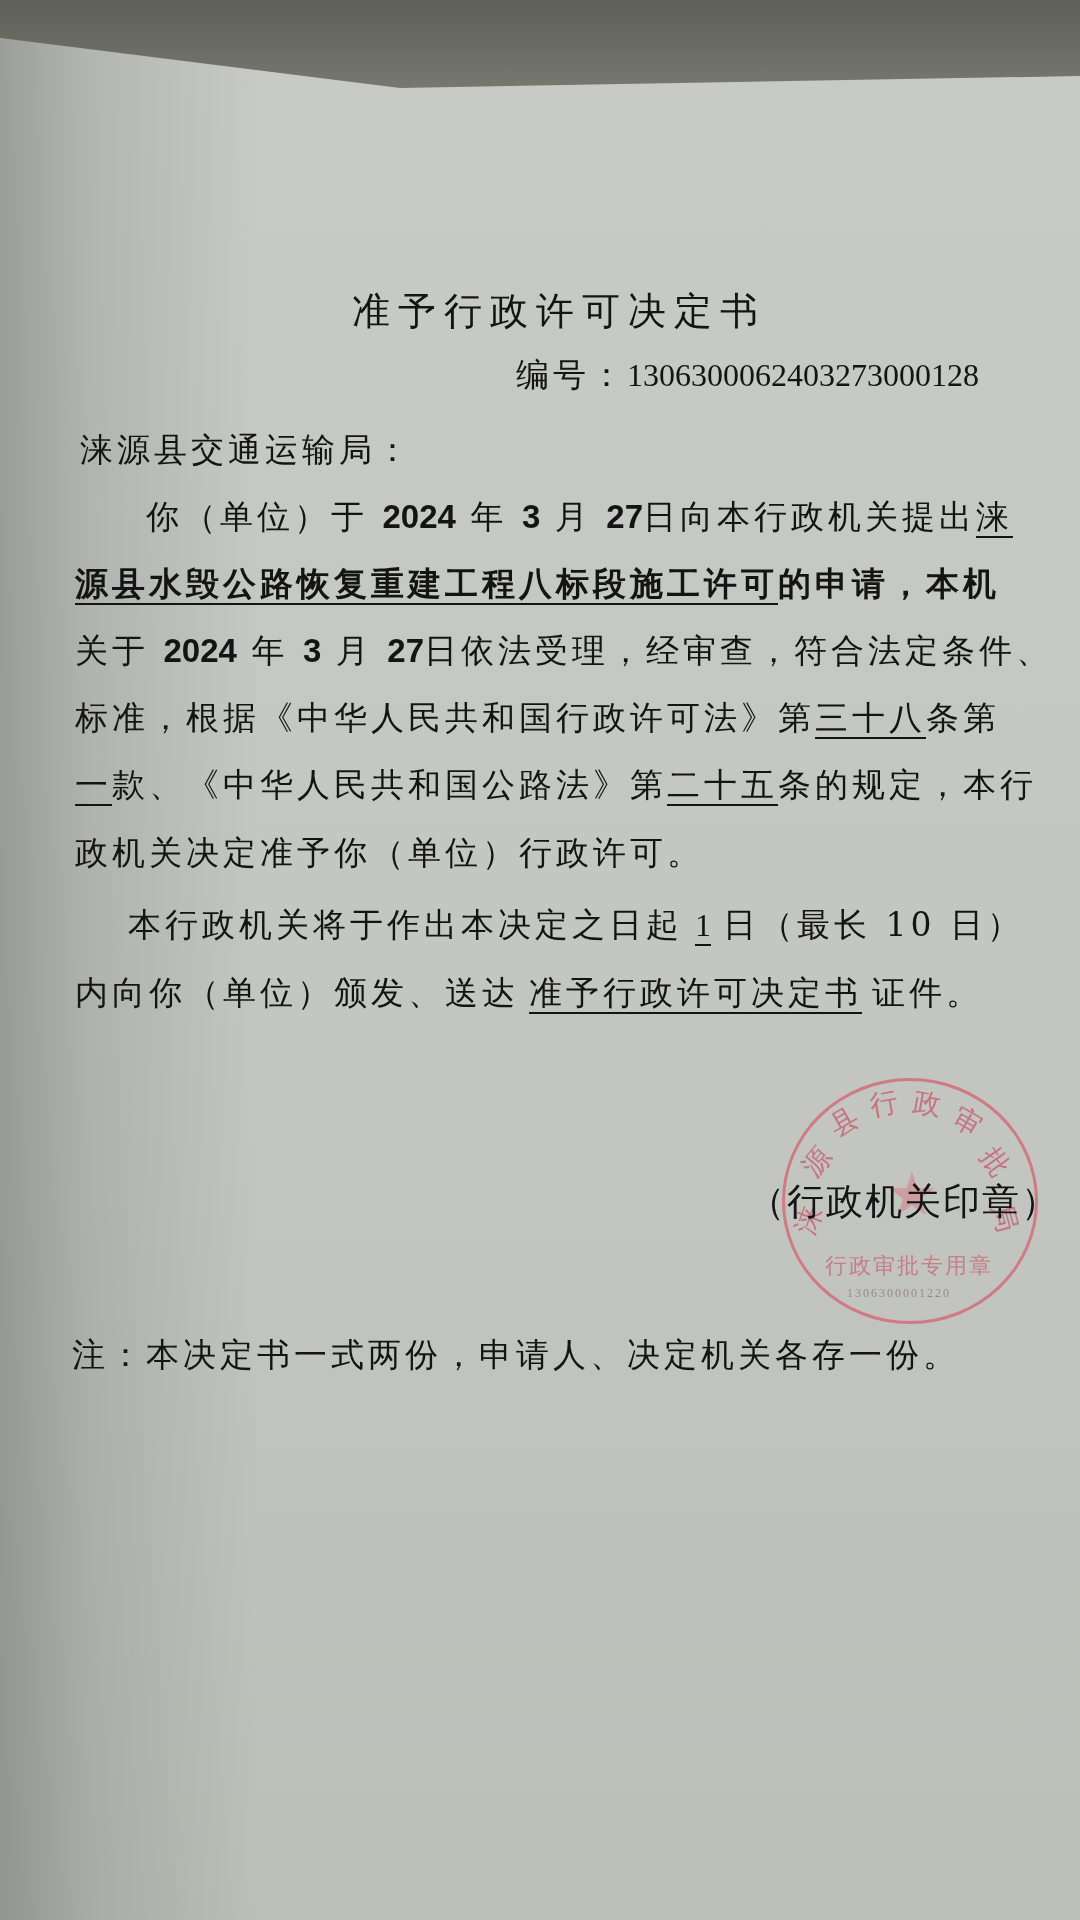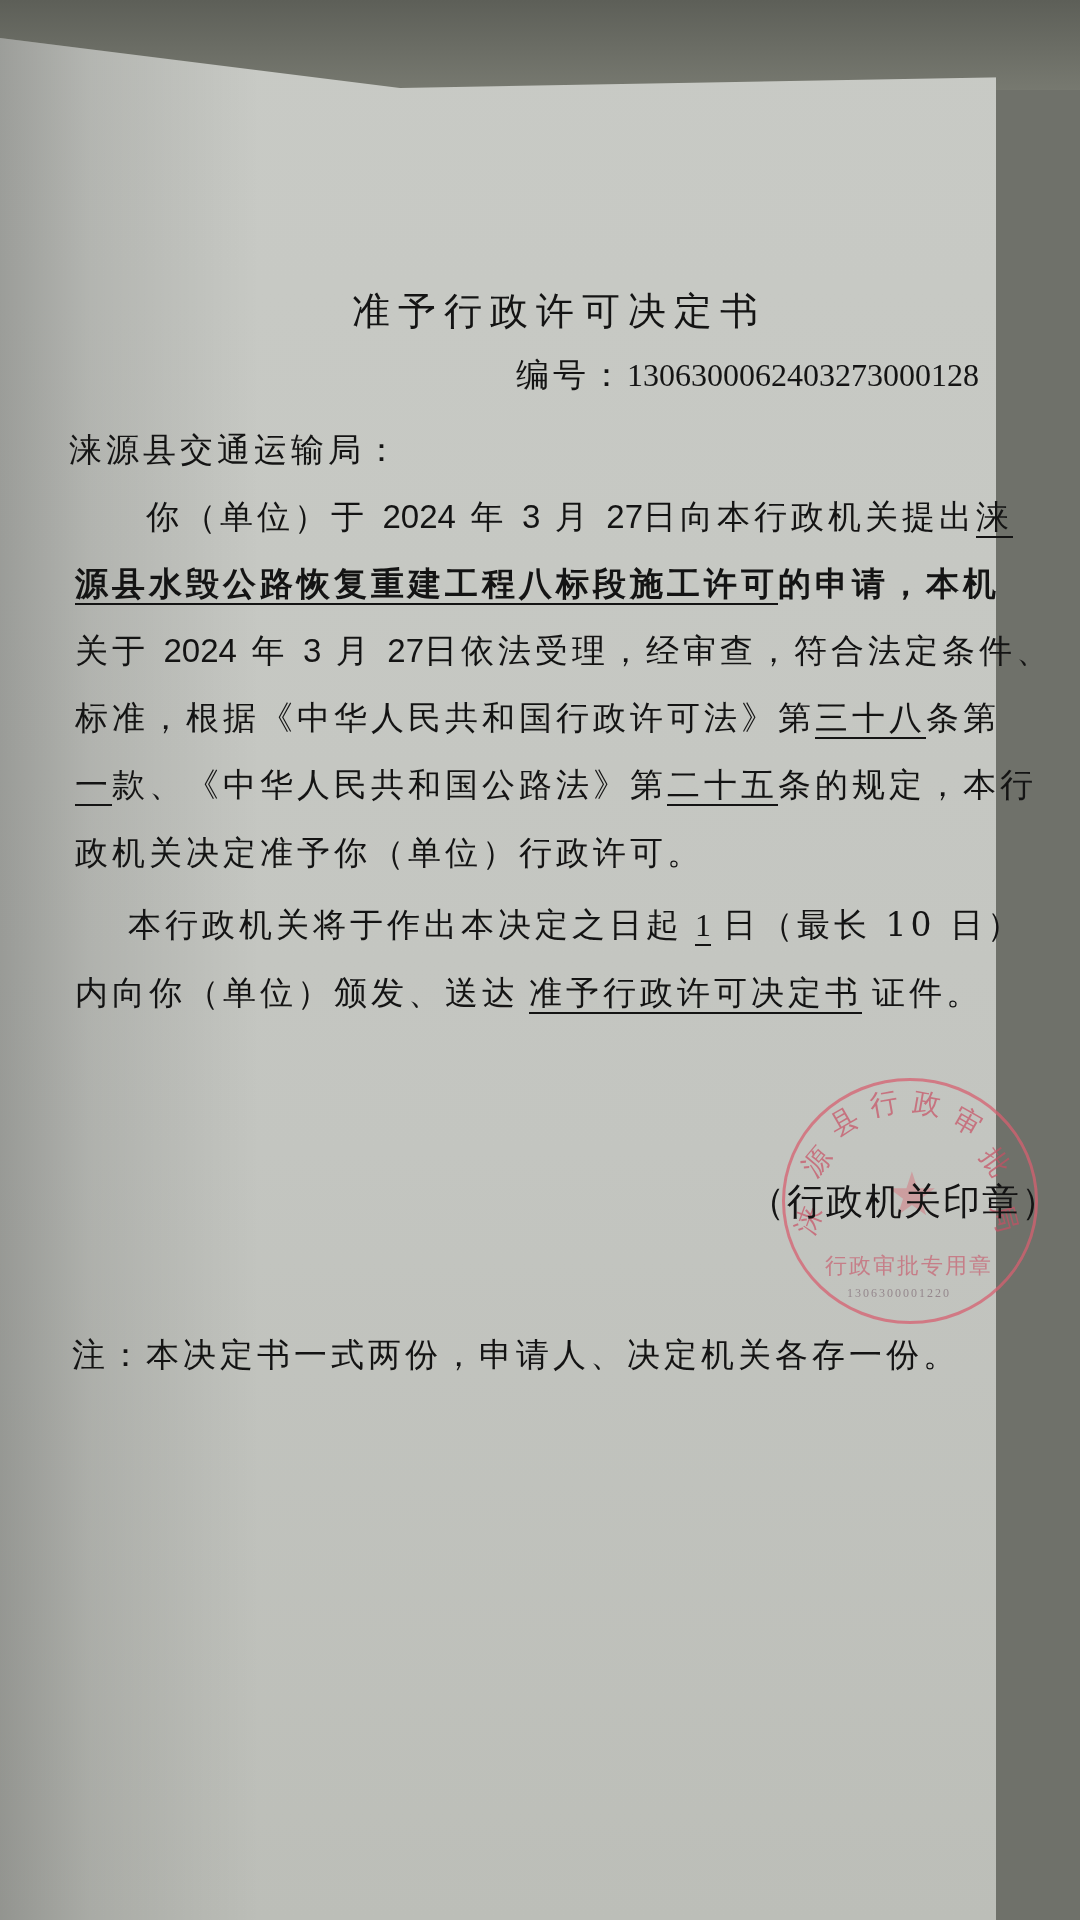--- a/index.html
+++ b/index.html
@@ -3,34 +3,34 @@
 <meta charset="utf-8">
 <style>
   html, body { margin:0; padding:0; }
   body {
     width:1080px; height:1920px; overflow:hidden; position:relative;
     background:#6f716a;
     font-family:"DejaVu Serif","Liberation Serif",serif;
     color:#141414;
   }
   .paper {
-    position:absolute; left:0; top:0; width:996px; height:1920px;
+    position:absolute; left:0; top:0; width:1080px; height:1920px;
     background:
       linear-gradient(90deg, rgba(0,0,0,0.22) 0px, rgba(0,0,0,0.10) 90px, rgba(0,0,0,0) 260px),
       linear-gradient(180deg, #c8cac5 0%, #c6c8c3 30%, #c3c5c0 60%, #bcbeb8 100%);
     clip-path: polygon(0 38px, 400px 88px, 1080px 76px, 1080px 1920px, 0 1920px);
   }
   .topbg {
     position:absolute; left:0; top:0; width:1080px; height:90px;
     background:linear-gradient(180deg,#5d5f58,#777970);
   }
   .line { position:absolute; white-space:nowrap; font-size:33px; letter-spacing:4px; line-height:1; }
   .title { font-size:38px; letter-spacing:8px; }
   .num { font-family:"Liberation Serif",serif; letter-spacing:0; font-size:32px; }
-  .b { font-family:"Liberation Sans","DejaVu Sans",sans-serif; font-weight:normal; letter-spacing:0; }
+  .b { font-family:"Liberation Sans","DejaVu Sans",sans-serif; font-weight:bold; letter-spacing:0; }
   .u { text-decoration:underline; text-underline-offset:8px; text-decoration-thickness:2px; }
   .seal {
     position:absolute; left:782px; top:1078px; width:250px; height:240px;
     border:3px solid rgba(214,96,112,0.75); border-radius:50%;
   }
   .seal-star {
     position:absolute; left:100px; top:78px; font-size:60px; color:rgba(214,110,120,0.45);
     font-family:"DejaVu Sans",sans-serif;
   }
   .seal-arc { position:absolute; font-size:28px; color:rgba(200,80,100,0.7); font-family:"DejaVu Sans",sans-serif; }
@@ -42,21 +42,21 @@
 
 <div class="topbg"></div>
 <div class="paper">
 
   <div class="line title" style="left:352px; top:292px;">准予行政许可决定书</div>
 
   <div class="line" style="left:516px; top:358px;">
     <span>编号：</span><span class="num">1306300062403273000128</span>
   </div>
 
-  <div class="line" style="left:69px; top:433px;text-align:right;">涞源县交通运输局：</div>
+  <div class="line" style="left:80px; top:433px;text-align:right;">涞源县交通运输局：</div>
 
   <div class="line" style="left:146px; top:500px;">
     <span>你（单位）于</span>
     <span class="b">2024</span>
     <span>年</span>
     <span class="b">3</span>
     <span>月</span>
     <span class="b">27</span><span>日向本行政机关提出</span><span class="u">涞</span>
   </div>
 

